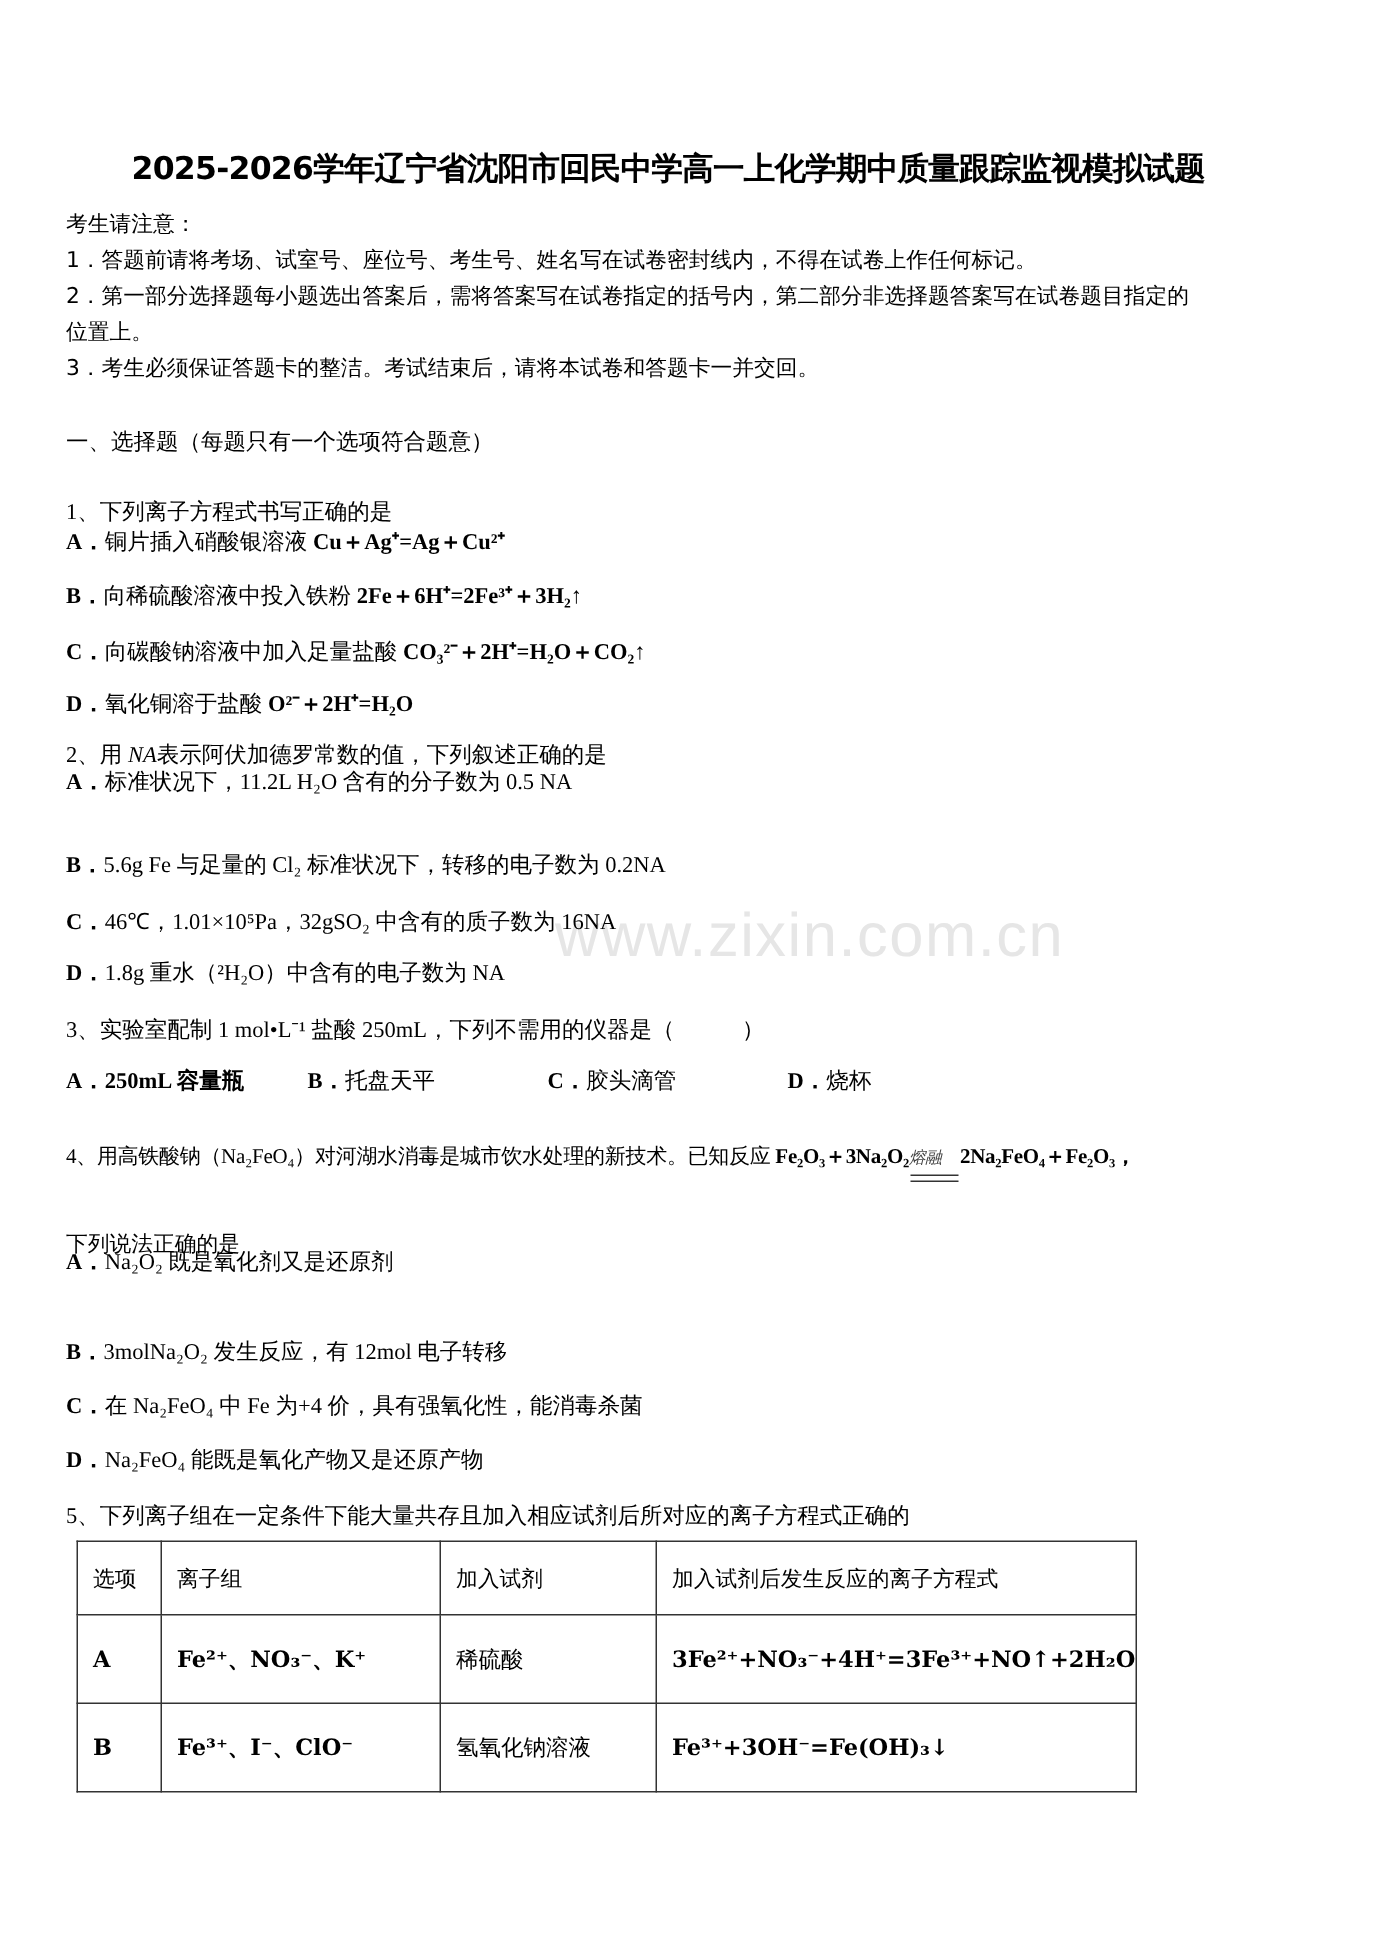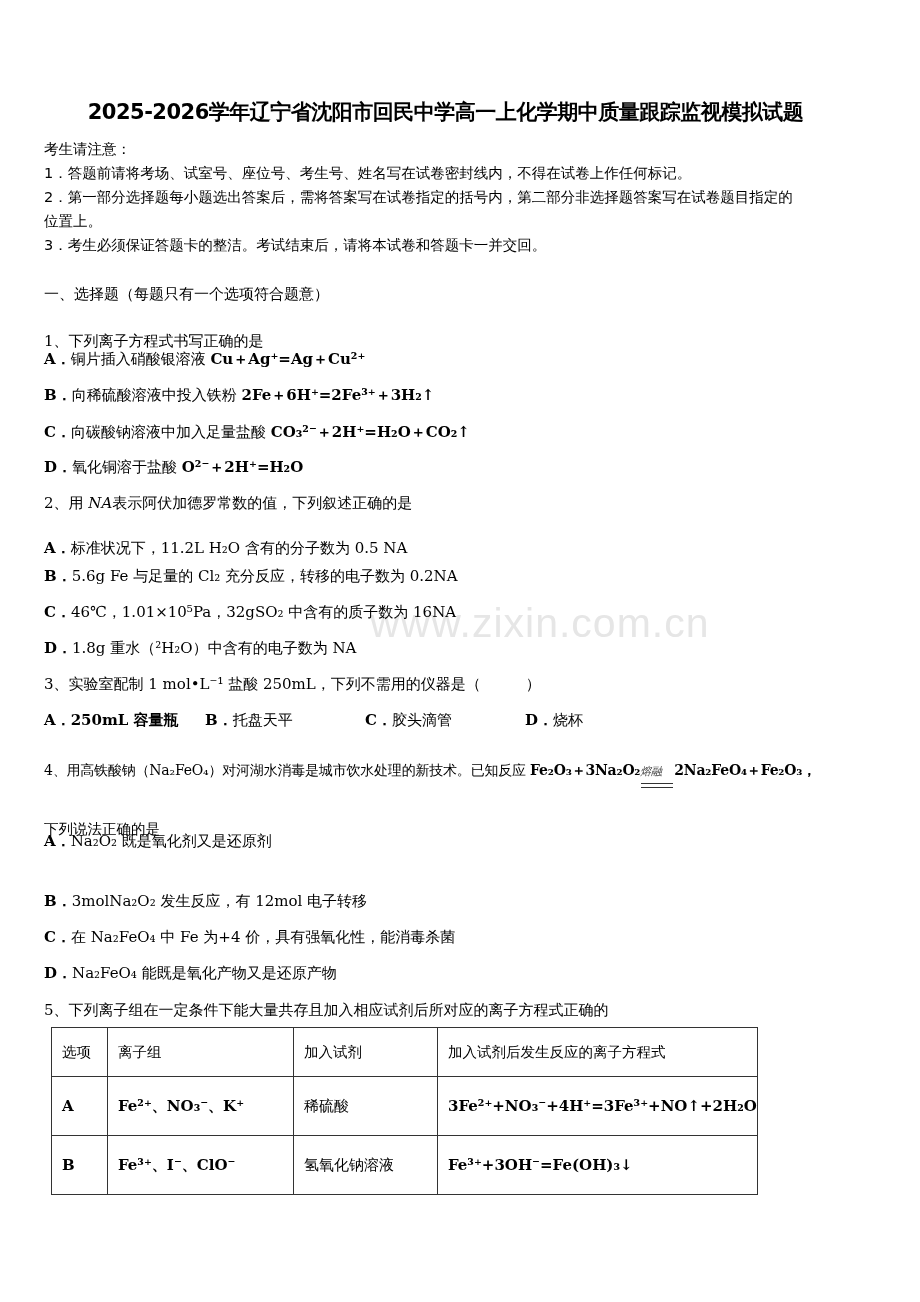--- a/index.html
+++ b/index.html
@@ -1,17 +1,17 @@
 <!DOCTYPE html>
 <html><head>
 <meta charset="utf-8">
 <style>
   html, body { margin: 0; padding: 0; background: #ffffff; }
   body { width: 920px; height: 1302px; position: relative; overflow: hidden; color: #000; font-family: "DejaVu Serif", "Liberation Serif", serif; }
-  .abs { position: absolute; white-space: nowrap; }
+  .abs { position: absolute; white-space: nowrap; font-family: Liberation Serif, serif; }
   .title { left: 0; width: 891px; top: 98px; text-align: center; font-family: "DejaVu Sans", "Liberation Sans", sans-serif; font-weight: bold; font-size: 21px; letter-spacing: -0.5px; }
   .note { left: 44px; font-size: 14.5px; font-family: "DejaVu Sans", "Liberation Sans", sans-serif; }
   .q { left: 44px; font-size: 15px; }
   .opt { left: 44px; font-size: 15px; }
   .b { font-weight: bold; }
   .watermark { left: 370px; top: 600px; font-family: "Liberation Sans", "DejaVu Sans", sans-serif; font-size: 41px; color: #e6e6e6; letter-spacing: 1px; z-index: 0; }
   .content { position: relative; z-index: 1; }
   .melt { position: relative; display: inline-block; font-size: 11px; font-style: italic; color: #444; font-weight: normal; width: 34px; text-align: left; }
   .melt::after { content: ""; position: absolute; left: 1px; right: 1px; bottom: -9px; height: 3px; border-top: 1px solid #333; border-bottom: 1px solid #333; }
   table.q5 { position: absolute; left: 34px; top: 1027px; border-collapse: collapse; font-size: 15px; margin-left: 17px; }
@@ -47,25 +47,25 @@
   <div class="abs opt" style="top:423px">
     <span class="b">C．</span><span>向碳酸钠溶液中加入足量盐酸 </span><span class="b">CO₃²⁻＋2H⁺=H₂O＋CO₂↑</span>
   </div>
   <div class="abs opt" style="top:458px">
     <span class="b">D．</span><span>氧化铜溶于盐酸 </span><span class="b">O²⁻＋2H⁺=H₂O</span>
   </div>
 
   <div class="abs q" style="top:494px">
     <span>2、用 </span><i>NA</i><span>表示阿伏加德罗常数的值，下列叙述正确的是</span>
   </div>
-  <div class="abs opt" style="top:539px">
+  <div class="abs opt" style="top:512px">
     <span class="b">A．</span><span>标准状况下，11.2L H₂O 含有的分子数为 0.5 NA</span>
   </div>
   <div class="abs opt" style="top:567px">
-    <span class="b">B．</span><span>5.6g Fe 与足量的 Cl₂ 充分反应，转移的电子数为 0.2NA</span>
+    <span class="b">B．</span><span>5.6g Fe 与足量的 Cl₂ 标准状况下，转移的电子数为 0.2NA</span>
   </div>
   <div class="abs opt" style="top:603px">
     <span class="b">C．</span><span>46℃，1.01×10⁵Pa，32gSO₂ 中含有的质子数为 16NA</span>
   </div>
   <div class="abs opt" style="top:639px">
     <span class="b">D．</span><span>1.8g 重水（²H₂O）中含有的电子数为 NA</span>
   </div>
 
   <div class="abs q" style="top:675px">3、实验室配制 1 mol•L⁻¹ 盐酸 250mL，下列不需用的仪器是（　　　）</div>
   <div class="abs opt" style="top:711px;left:44px"><span class="b">A．</span><span class="b">250mL 容量瓶</span></div>

